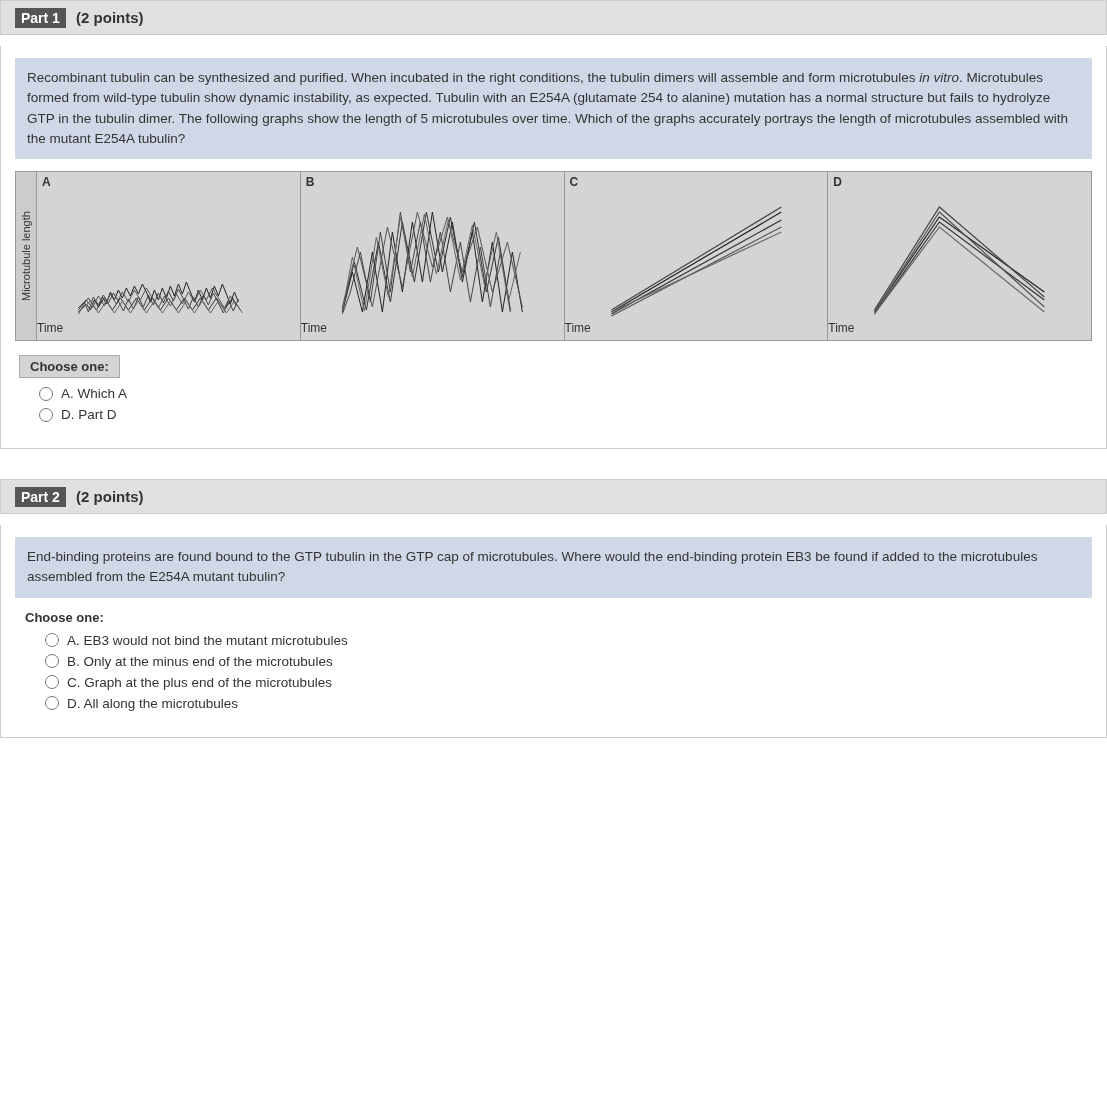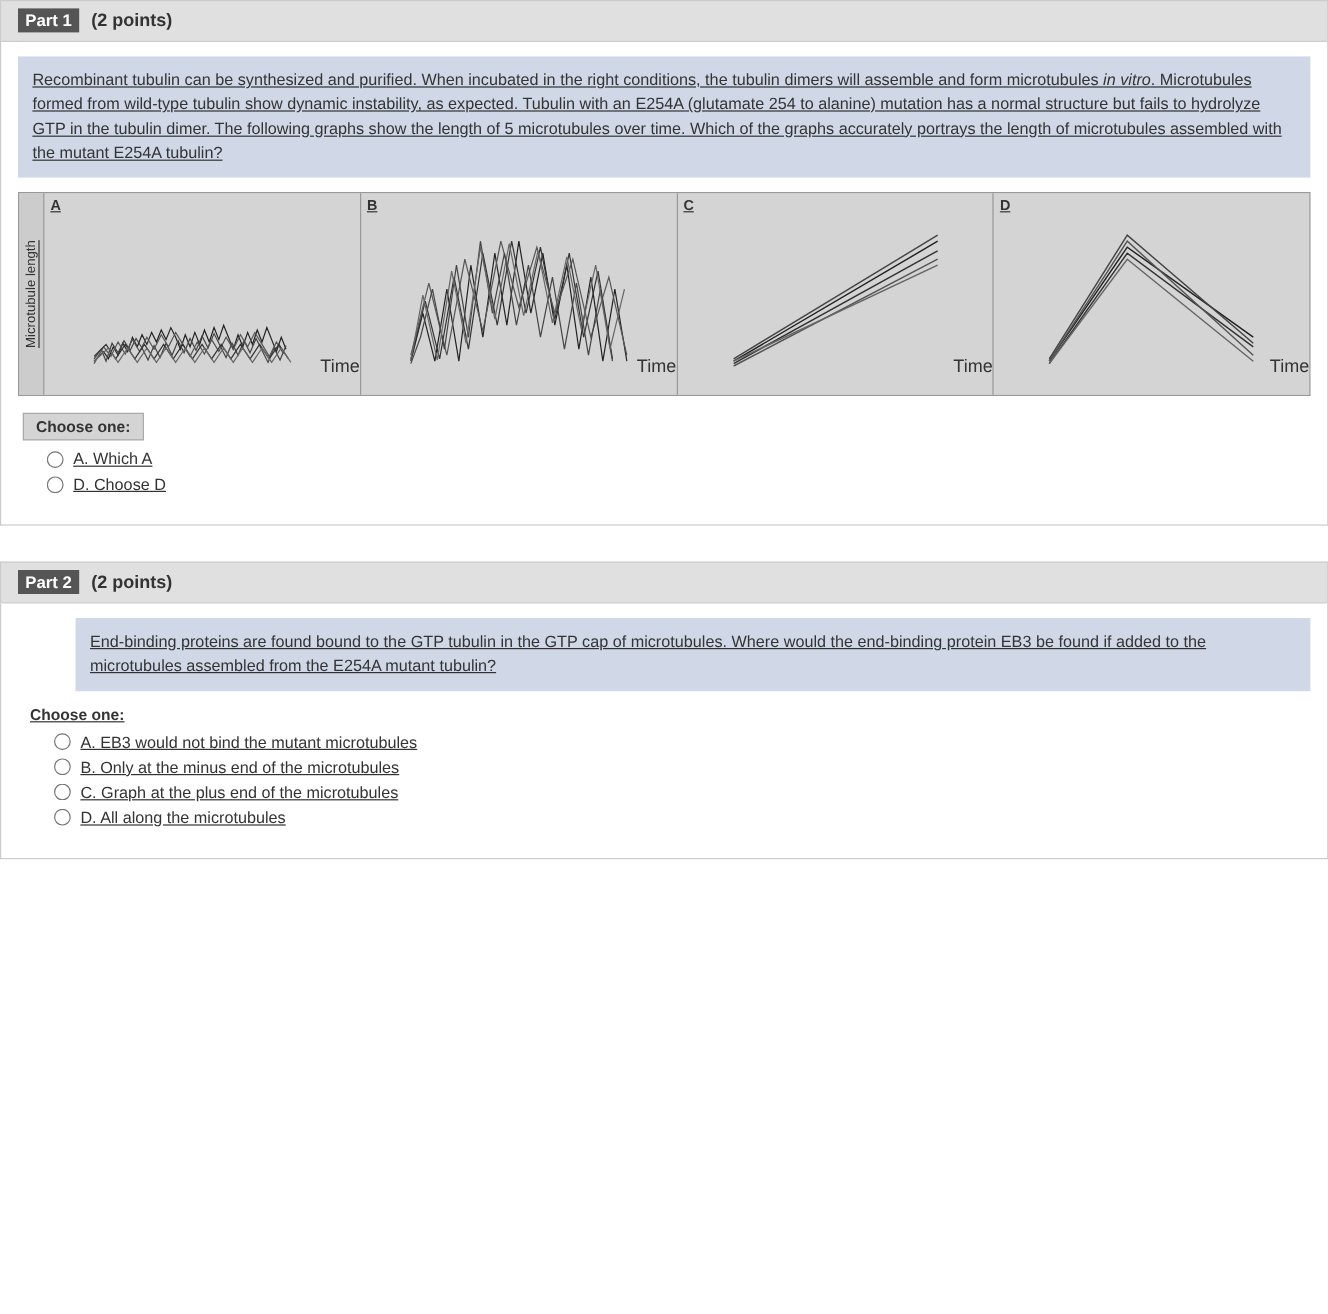--- a/index.html
+++ b/index.html
@@ -9,36 +9,35 @@
       color: #333;
       background: #fff;
       width: 1107px;
     }
     .part-header {
       background: #e0e0e0;
       padding: 8px 14px;
       font-weight: bold;
       font-size: 15px;
       border: 1px solid #ccc;
-      margin-bottom: 0;
+      margin-bottom: 11px;
     }
     .part-header span.part-num {
       background: #555;
       color: #fff;
       padding: 2px 6px;
       margin-right: 6px;
       font-size: 14px;
     }
     .part-section {
       border: 1px solid #ccc;
       border-top: none;
       padding: 12px 14px 20px 14px;
       background: #fff;
       margin-bottom: 30px;
-      text-decoration: underline;
     }
     .question-text {
       background: #d0d8e8;
       padding: 10px 12px;
       margin-bottom: 12px;
       line-height: 1.5;
       font-size: 13.5px;
     }
     .graphs-container {
       display: flex;
@@ -75,25 +74,25 @@
       font-weight: bold;
       padding: 3px 5px;
       color: #333;
     }
     .graph-svg {
       width: 100%;
       height: 130px;
       display: block;
     }
     .x-axis-label {
-      text-align: right;
-      font-size: 15px;
+      text-align: left;
+      font-size: 12px;
       color: #333;
       position: absolute;
-      bottom: 15px;
+      bottom: 5px;
       width: 100%;
     }
     .choose-one-label {
       background: #d4d4d4;
       border: 1px solid #aaa;
       display: inline-block;
       padding: 3px 10px;
       font-weight: bold;
       font-size: 13px;
       margin-bottom: 8px;
@@ -113,21 +112,20 @@
       margin: 0;
       width: 14px;
       height: 14px;
     }
     .part2-question {
       background: #d0d8e8;
       padding: 10px 12px;
       margin-bottom: 12px;
       line-height: 1.5;
       font-size: 13.5px;
-      margin-left: 48px;
     }
     .part2-choose {
       font-weight: bold;
       font-size: 13px;
       margin-bottom: 8px;
       padding-left: 0;
     }
   </style>
 </head>
 <body>
@@ -202,21 +200,21 @@
 
   <div style="margin-top: 10px; padding-left: 4px;">
     <div class="choose-one-label">Choose one:</div>
     <ul class="radio-options">
       <li>
         <input type="radio" name="part1" value="A" style="">
         <label>A.  Which A</label>
       </li>
       <li>
         <input type="radio" name="part1" value="D" style="">
-        <label>D.  Choose D</label>
+        <label>D.  Part D</label>
       </li>
     </ul>
   </div>
 </div>
 
 <div class="part-header">
   <span class="part-num">Part 2</span>
   <span>(2 points)</span>
 </div>
 

